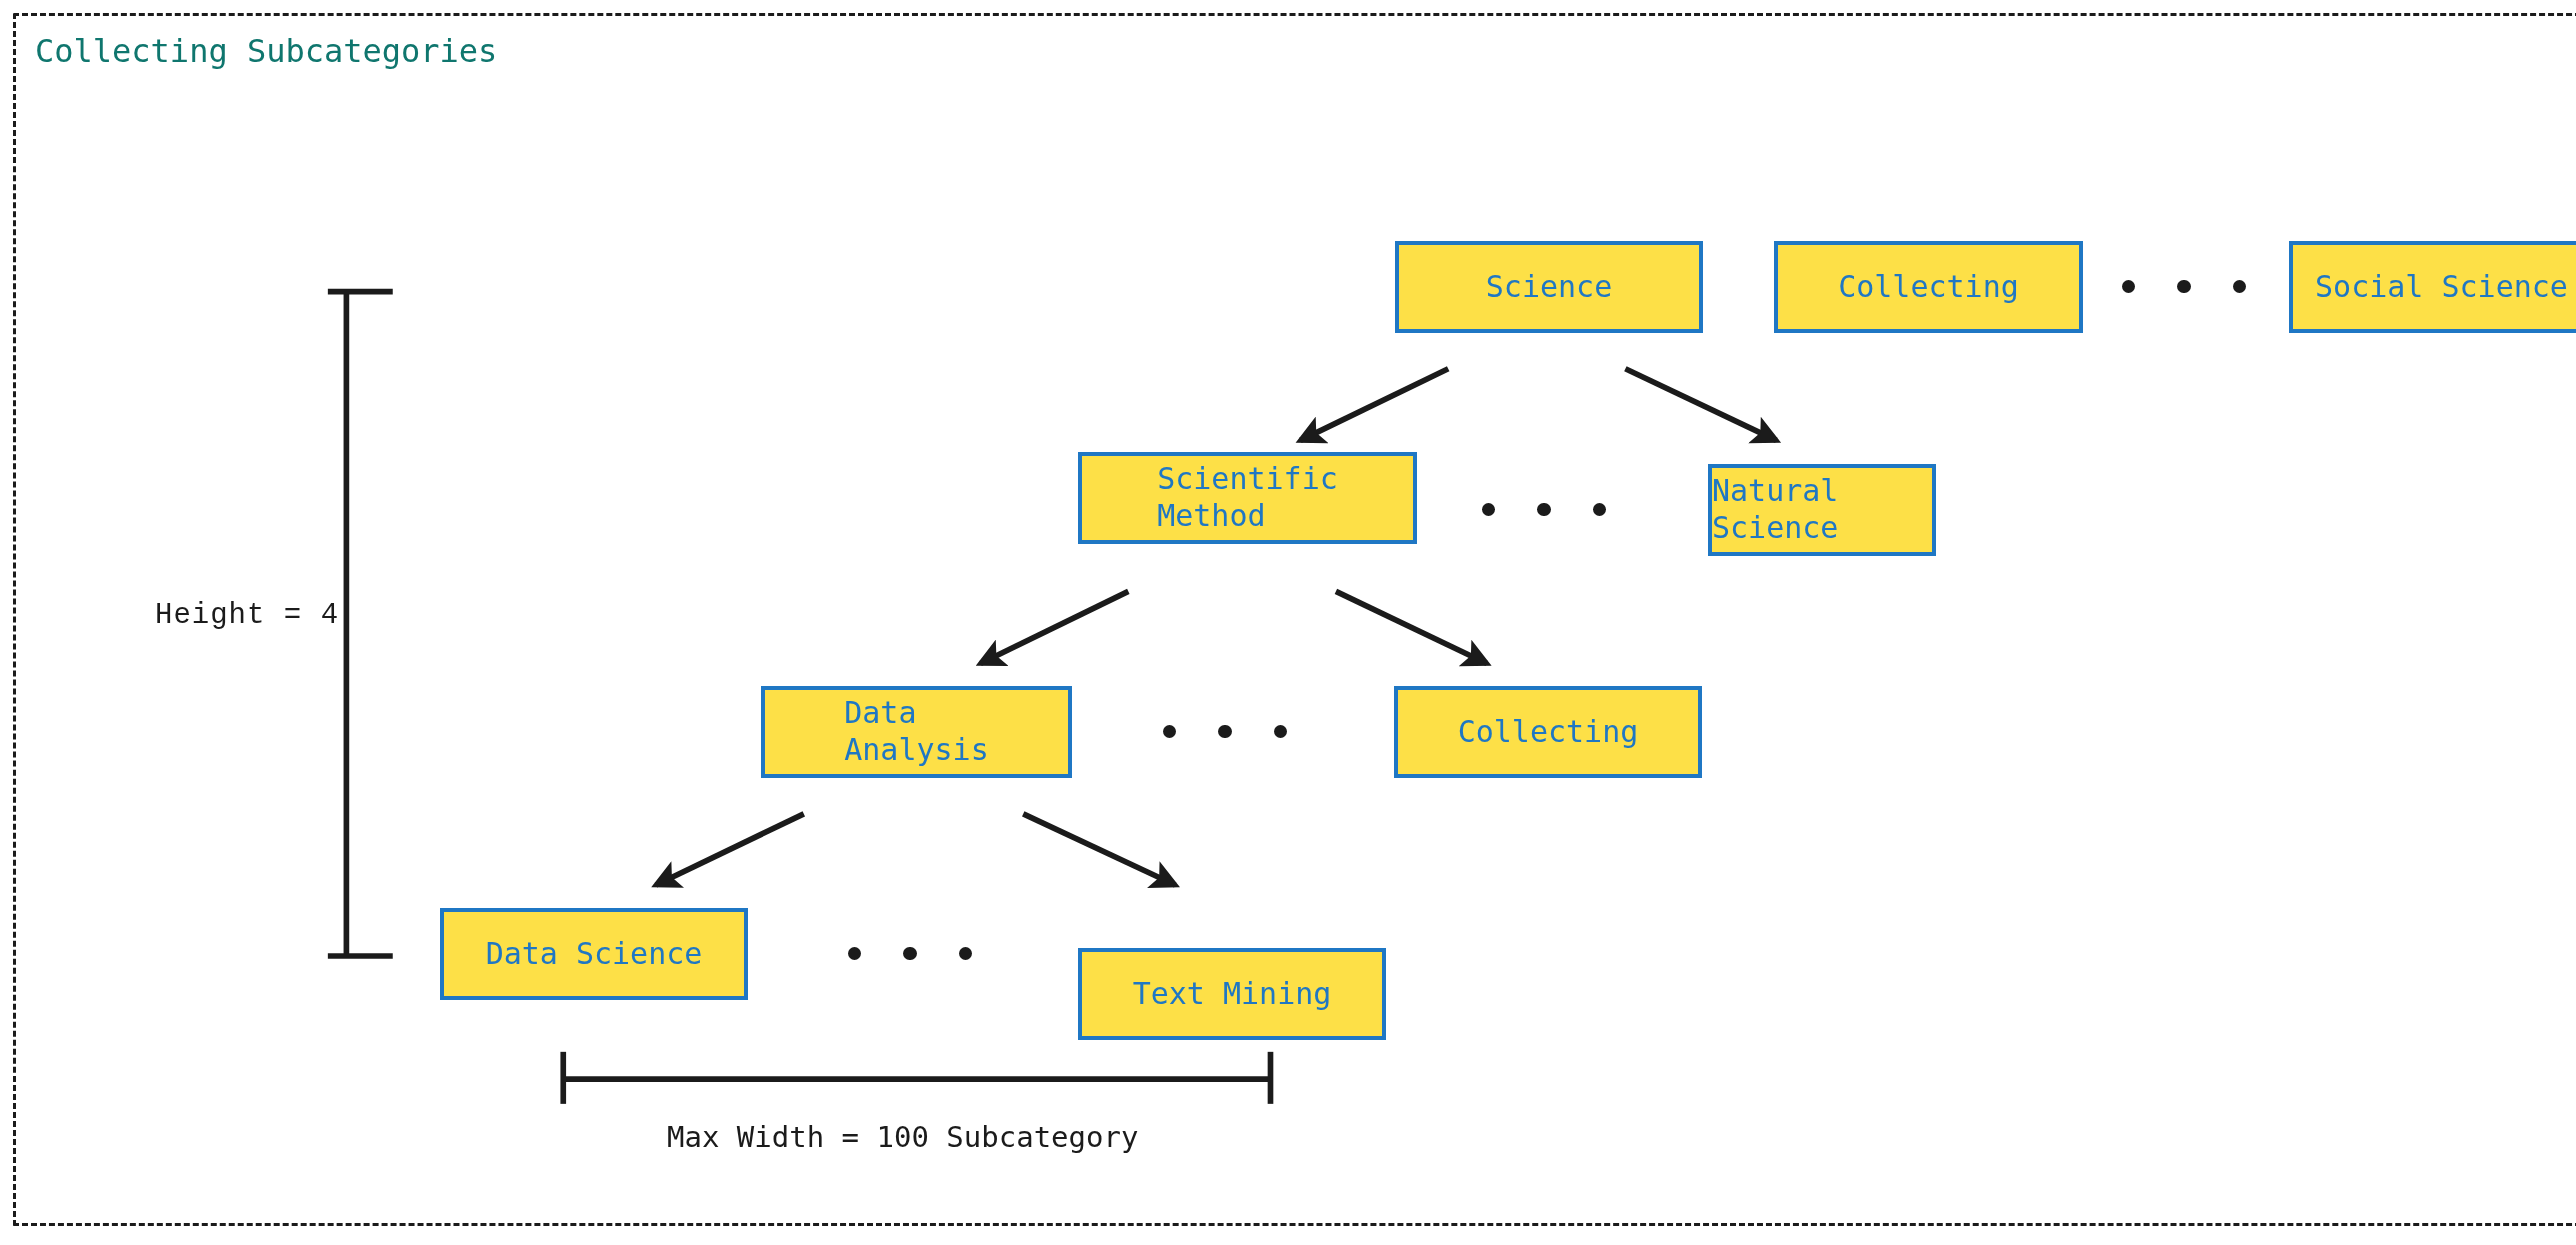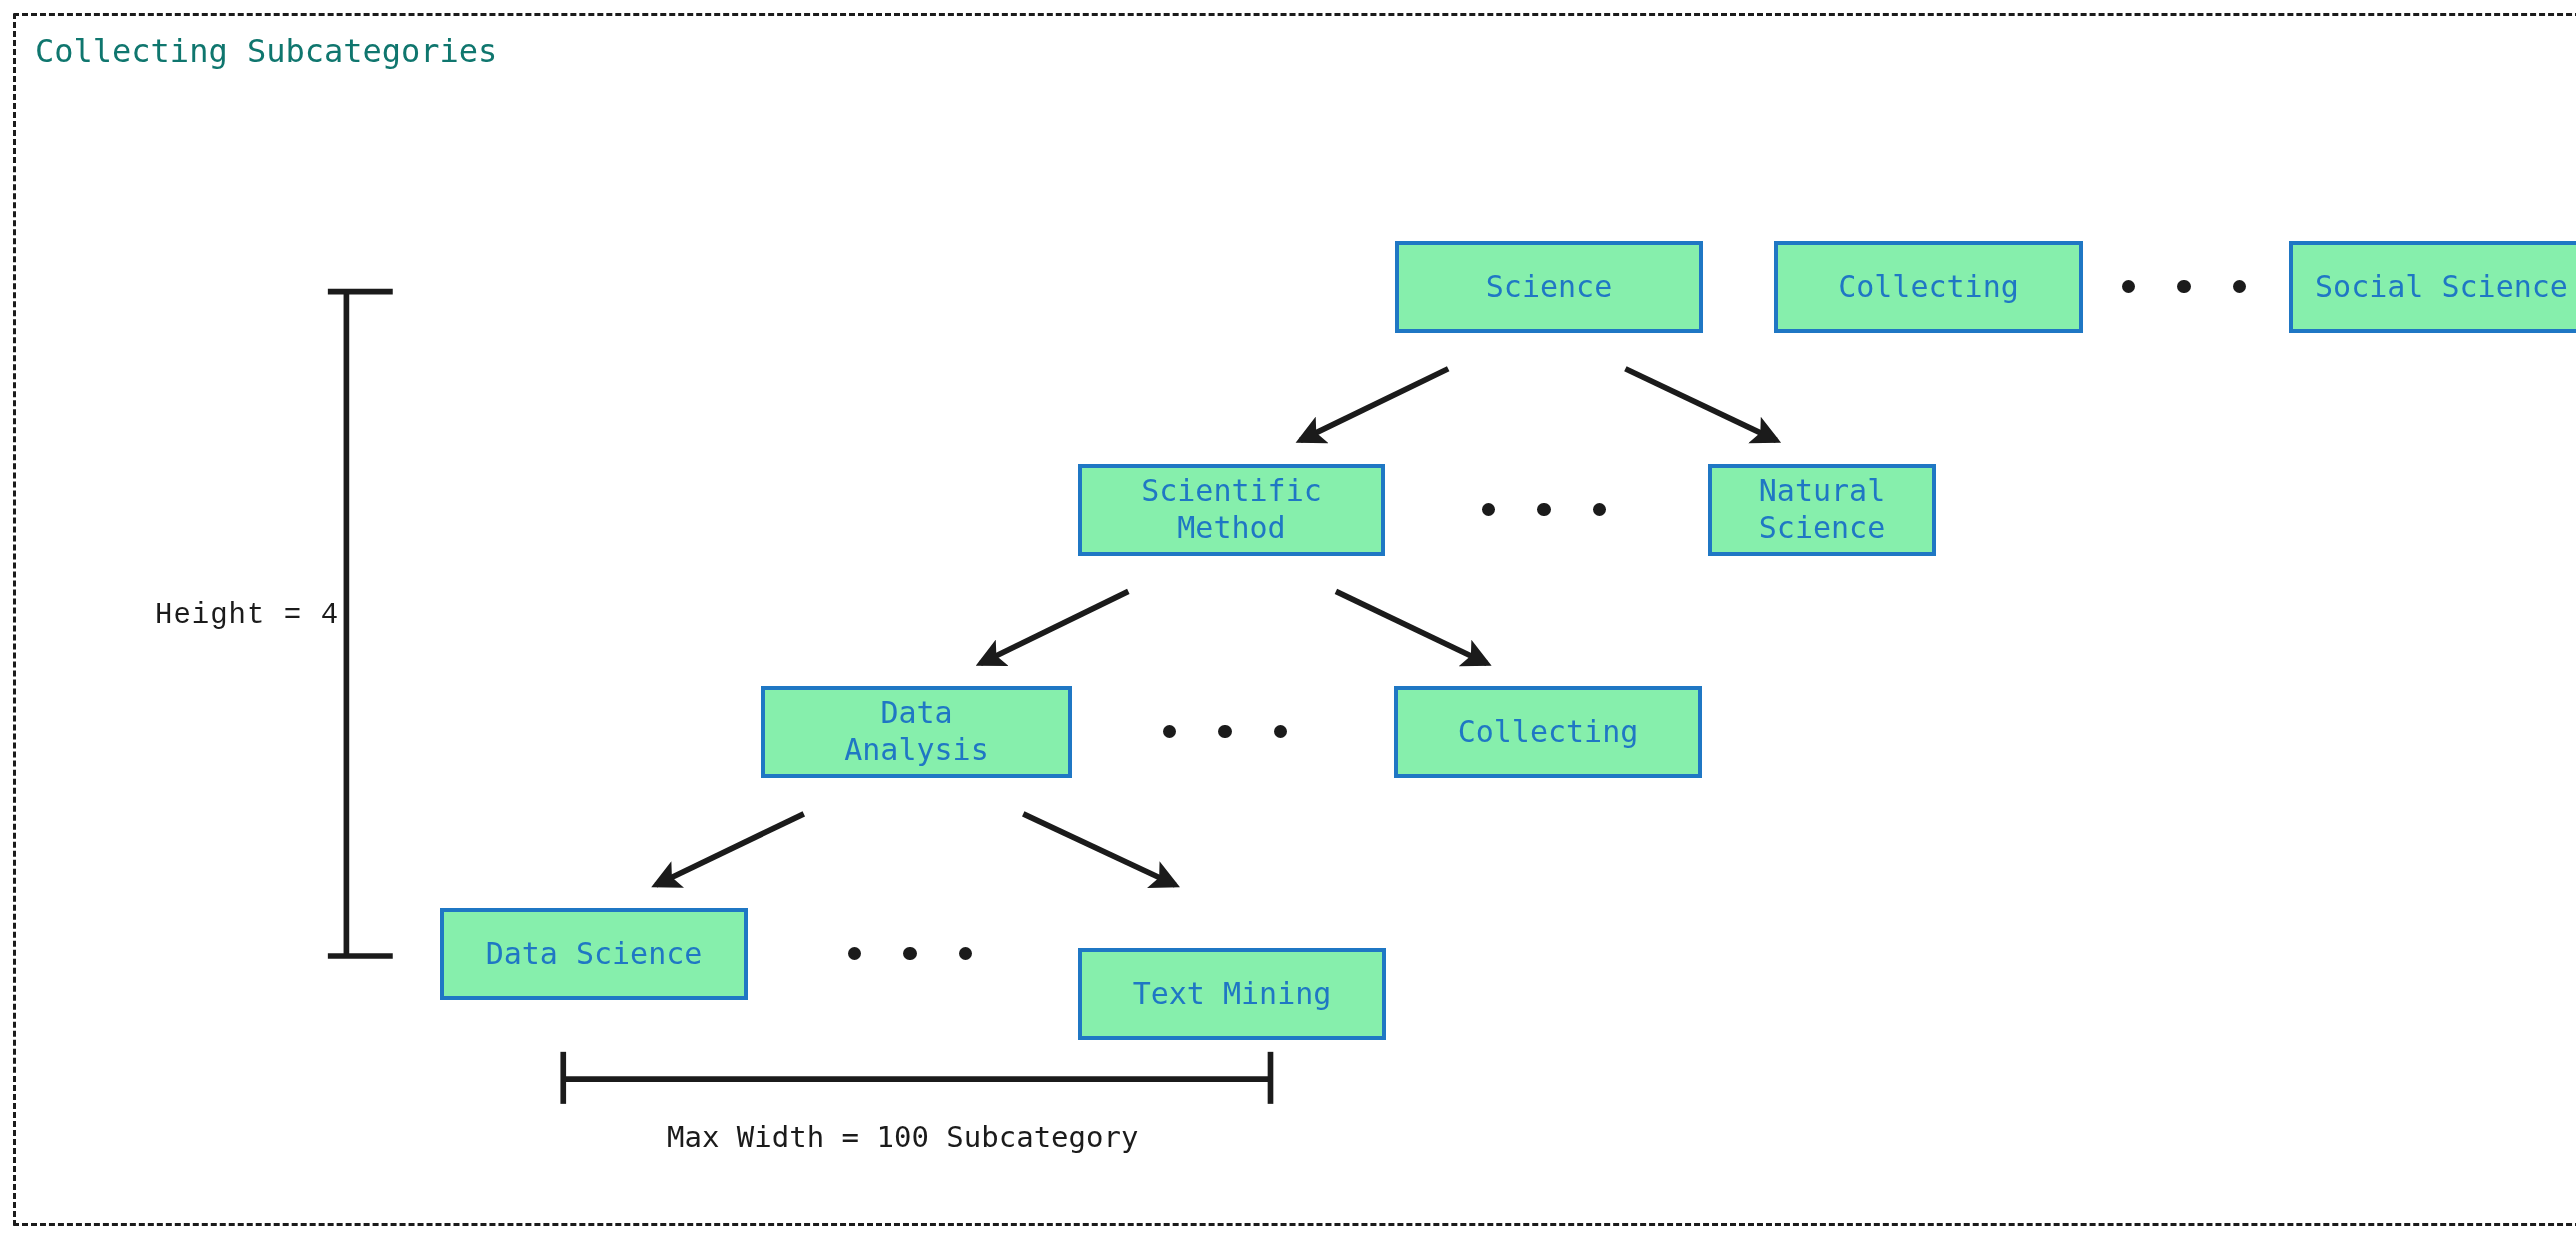--- a/index.html
+++ b/index.html
@@ -24,26 +24,26 @@
     font-family:"DejaVu Sans Mono", monospace;
     font-size:32px;
     font-stretch:condensed;
     color:#0f766e;
     letter-spacing:0px;
     white-space:nowrap;
   }
   .node{
     position:absolute;
     box-sizing:border-box;
-    background:#86efac;
+    background:#fde047;
     border:4.6px solid #1f77c4;
     display:flex;
     align-items:center;
     justify-content:center;
-    text-align:center;
+    text-align:left;
     color:#1f77c4;
     font-family:"DejaVu Sans Mono", monospace;
     font-size:30px;
     line-height:1.22;
     white-space:pre-line;
   }
   .dots{
     position:absolute;
     display:flex;
     align-items:center;
@@ -93,21 +93,21 @@
   <div class="node" style="left:1774px;top:241px;width:309px;height:92px;">Collecting</div>
 
   <div class="dots" style="left:2122px;top:280px;">
     <i></i>
     <i></i>
     <i></i>
   </div>
 
   <div class="node" style="left:2289px;top:241px;width:305px;height:92px;">Social Science</div>
 
-  <div class="node" style="left:1078px;top:464px;width:307px;height:92px;">Scientific
+  <div class="node" style="left:1078px;top:452px;width:339px;height:92px;">Scientific
 Method</div>
 
   <div class="dots" style="left:1482px;top:503px;">
     <i></i>
     <i></i>
     <i></i>
   </div>
 
   <div class="node" style="left:1708px;top:464px;width:228px;height:92px;">Natural Science</div>
 

